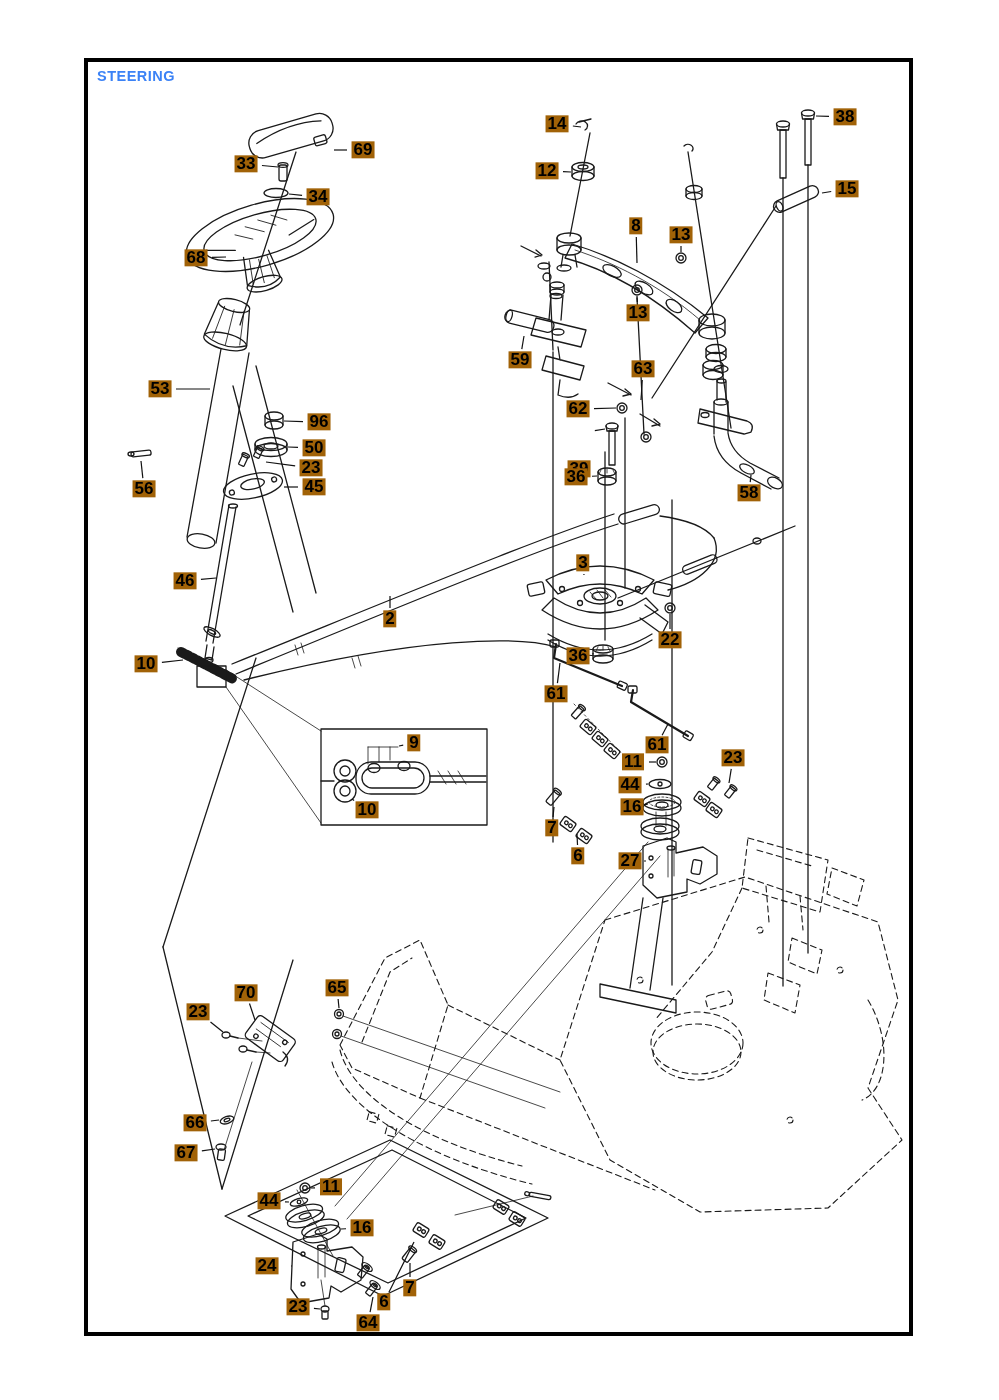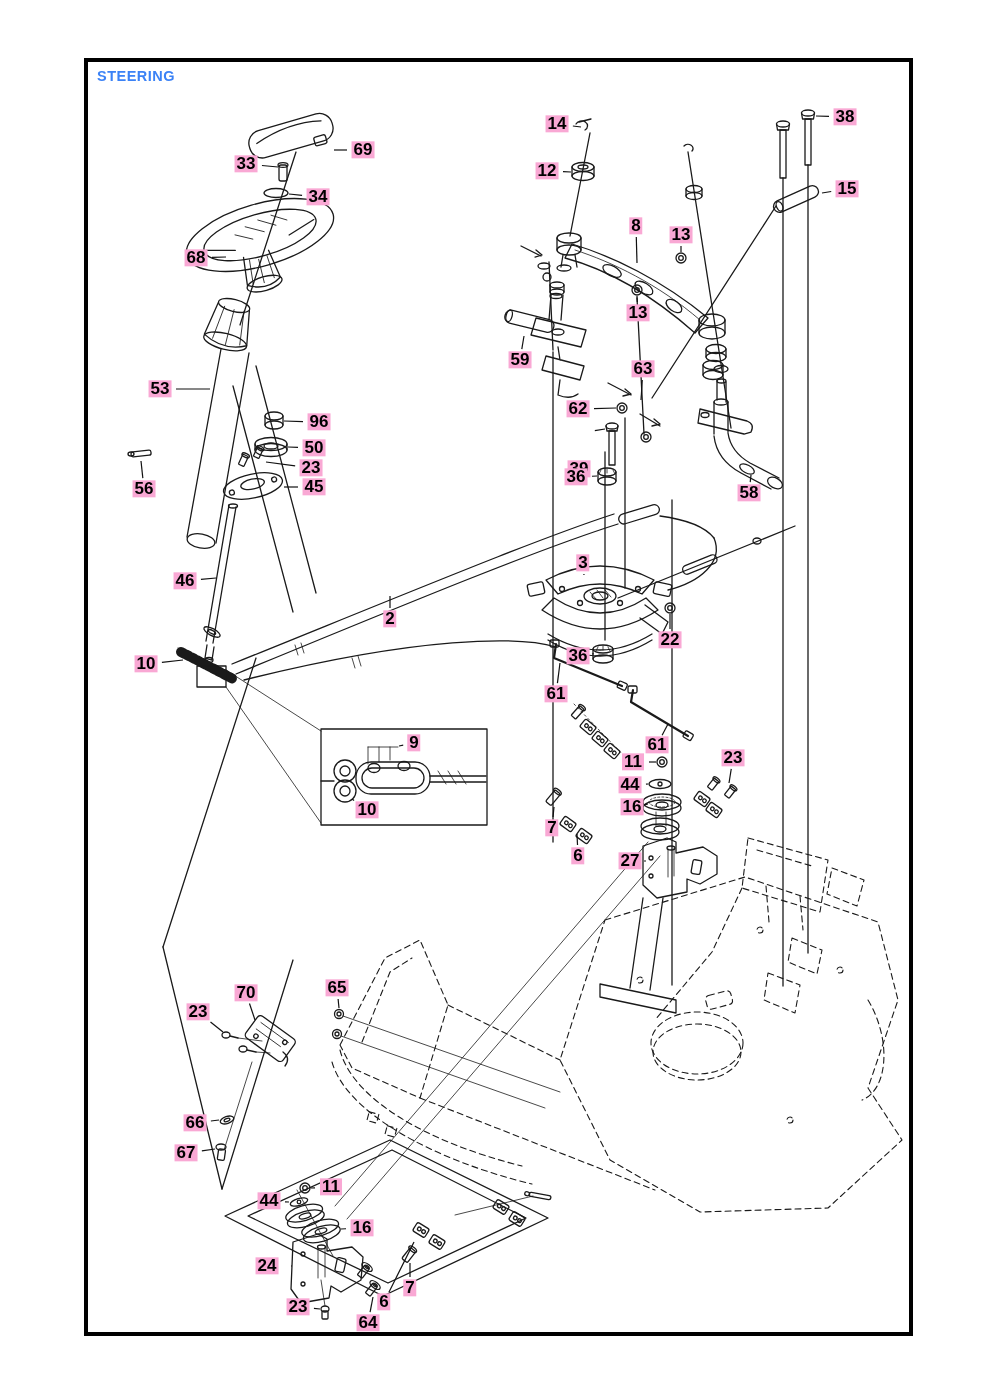--- a/index.html
+++ b/index.html
@@ -21,21 +21,21 @@
   #art path,#art line,#art rect,#art ellipse,#art circle,#art polyline{
     stroke:#1a1a1a;fill:none;stroke-width:1.3;stroke-linecap:round;stroke-linejoin:round;
   }
   #art .dash{stroke-dasharray:6 4;stroke-width:1.1;}
   #art .thin{stroke-width:0.8;}
   #art .thick{stroke-width:2.2;}
   #art .hatchband{stroke-width:10;stroke-dasharray:3.5 2.5;}
   #leader-layer line{stroke:#111;stroke-width:1.2;}
   .callout{
     position:absolute;transform:translate(-50%,-50%);font-size:17px;font-weight:700;
-    color:#000;background:#f9a8d4;padding:0 2px;line-height:1.02;z-index:5;white-space:nowrap;
+    color:#000;background:#a16207;padding:0 2px;line-height:1.02;z-index:5;white-space:nowrap;
   }
 </style>
 </head>
 <body>
 
 <div class="frame"></div>
 <div class="title">STEERING</div>
 
 <svg id="art" class="layer" width="999" height="1400" viewBox="0 0 999 1400">
 

